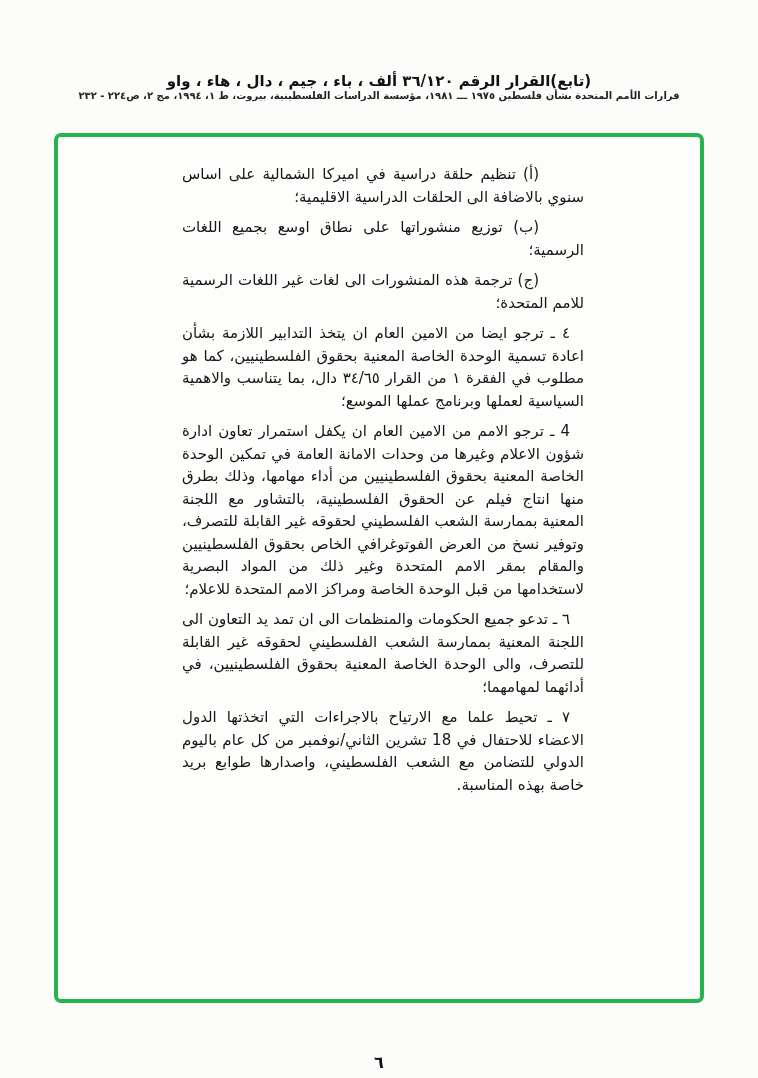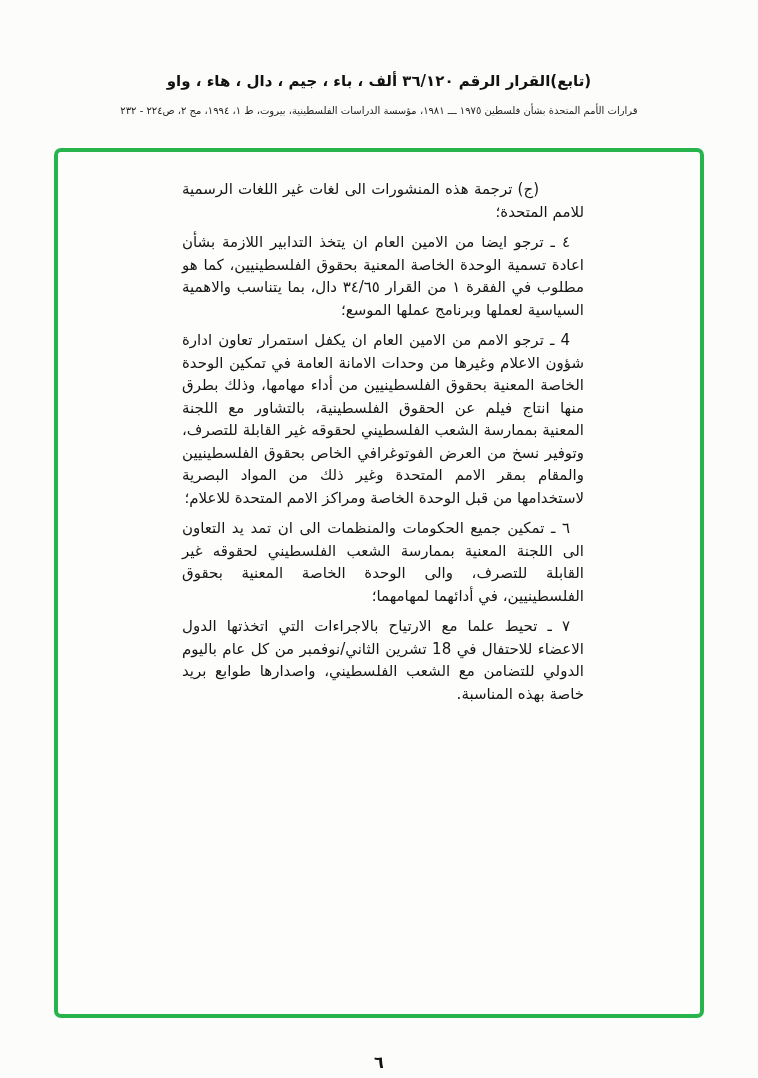--- a/index.html
+++ b/index.html
@@ -22,23 +22,23 @@
       padding-top: 72px;
       text-align: center;
       direction: rtl;
     }
     .doc-title {
       font-size: 15px;
       font-weight: bold;
       color: #111;
     }
     .doc-citation {
-      margin-top: 15px;
+      margin-top: 0;
       font-size: 10px;
-      font-weight: normal;
+      font-weight: bold;
       color: #222;
       letter-spacing: 0.2px;
     }
     .highlight-box {
       width: 650px;
       height: 870px;
       margin: 32px auto 0 auto;
       border: 4px solid #28b44c;
       border-radius: 7px;
       padding: 26px 116px 0 124px;
@@ -84,39 +84,41 @@
 
 <div class="page">
 
   <header class="doc-header">
     <div class="doc-title">(تابع)القرار الرقم ٣٦/١٢٠ ألف ، باء ، جيم ، دال ، هاء ، واو</div>
     <div class="doc-citation">قرارات الأمم المتحدة بشأن فلسطين ١٩٧٥ ـــ ١٩٨١، مؤسسة الدراسات الفلسطينية، بيروت، ط ١، ١٩٩٤، مج ٢، ص٢٢٤ - ٢٣٢</div>
   </header>
 
   <main class="highlight-box">
 
+    <p class="item">(أ) تنظيم حلقة دراسية في اميركا الشمالية على اساس سنوي بالاضافة الى الحلقات الدراسية الاقليمية؛</p>
 
+    <p class="item">(ب) توزيع منشوراتها على نطاق اوسع بجميع اللغات الرسمية؛</p>
 
     <p class="item">(ج) ترجمة هذه المنشورات الى لغات غير اللغات الرسمية للامم المتحدة؛</p>
 
     <p class="clause">
       <span class="num">٤ ـ</span>
       <span class="lead">ترجو ايضا</span>
       <span class="body-text">من الامين العام ان يتخذ التدابير اللازمة بشأن اعادة تسمية الوحدة الخاصة المعنية بحقوق الفلسطينيين، كما هو مطلوب في الفقرة ١ من القرار ٣٤/٦٥ دال، بما يتناسب والاهمية السياسية لعملها وبرنامج عملها الموسع؛</span>
     </p>
 
     <p class="clause">
       <span class="num">4 ـ</span>
       <span class="lead">ترجو الامم</span>
       <span class="body-text">من الامين العام ان يكفل استمرار تعاون ادارة شؤون الاعلام وغيرها من وحدات الامانة العامة في تمكين الوحدة الخاصة المعنية بحقوق الفلسطينيين من أداء مهامها، وذلك بطرق منها انتاج فيلم عن الحقوق الفلسطينية، بالتشاور مع اللجنة المعنية بممارسة الشعب الفلسطيني لحقوقه غير القابلة للتصرف، وتوفير نسخ من العرض الفوتوغرافي الخاص بحقوق الفلسطينيين والمقام بمقر الامم المتحدة وغير ذلك من المواد البصرية لاستخدامها من قبل الوحدة الخاصة ومراكز الامم المتحدة للاعلام؛</span>
     </p>
 
     <p class="clause">
       <span class="num">٦ ـ</span>
-      <span class="lead">تمكين</span>
+      <span class="lead">تدعو</span>
       <span class="body-text">جميع الحكومات والمنظمات الى ان تمد يد التعاون الى اللجنة المعنية بممارسة الشعب الفلسطيني لحقوقه غير القابلة للتصرف، والى الوحدة الخاصة المعنية بحقوق الفلسطينيين، في أدائهما لمهامهما؛</span>
     </p>
 
     <p class="clause">
       <span class="num">٧ ـ</span>
       <span class="lead">تحيط علما مع الارتياح</span>
       <span class="body-text">بالاجراءات التي اتخذتها الدول الاعضاء للاحتفال في 18 تشرين الثاني/نوفمبر من كل عام باليوم الدولي للتضامن مع الشعب الفلسطيني، واصدارها طوابع بريد خاصة بهذه المناسبة.</span>
     </p>
 
 

